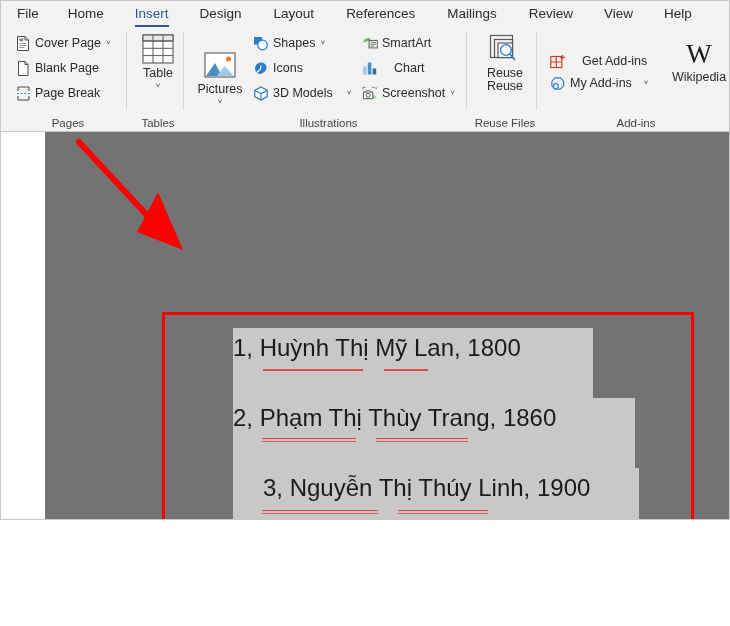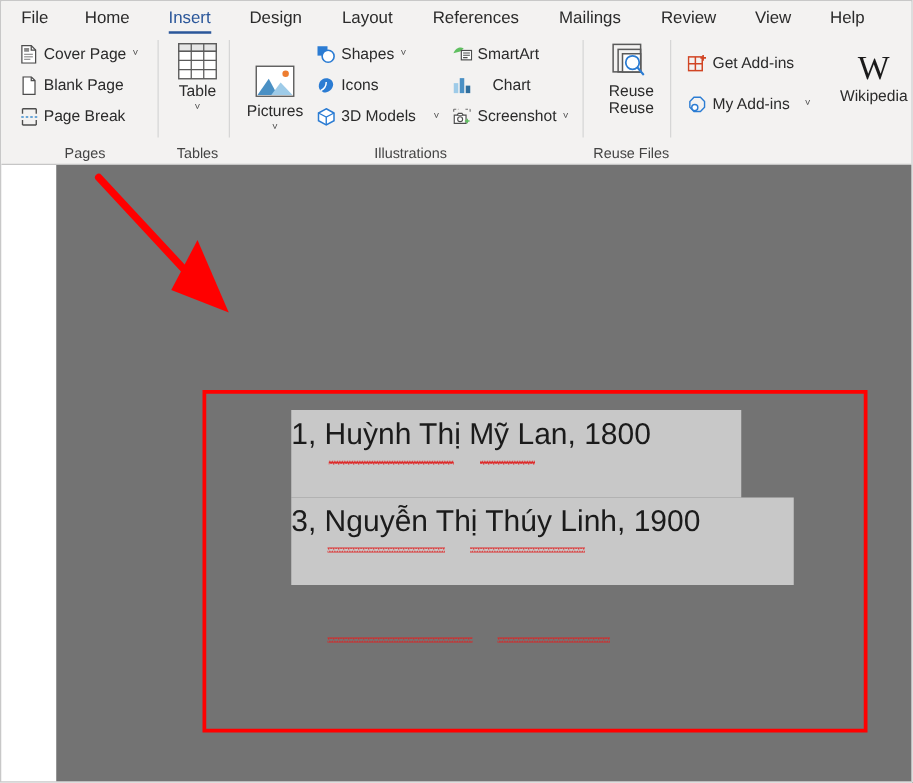--- a/index.html
+++ b/index.html
@@ -6,21 +6,21 @@
     margin: 0;
     padding: 0;
     background: #ffffff;
   }
   body {
     font-family: "Liberation Sans", sans-serif;
   }
   #app {
     position: relative;
     width: 730px;
-    height: 626px;
+    height: 520px;
     background: #ffffff;
     overflow: hidden;
     border: 1px solid #c8c8c8;
     box-sizing: border-box;
   }
 
   
   .tabbar {
     position: absolute;
     left: 0; top: 0;
@@ -382,21 +382,21 @@
         </span>
         <span class="blabel">Reuse</span>
         <span class="blabel" style="margin-top:0;">Reuse</span>
       </div>
       <div class="group-label">Reuse Files</div>
       <div class="group-divider" style="right:0;"></div>
     </div>
 
     <div class="group" style="left:541px; width:188px;">
 
-      <div class="cmd-row" style="left:8px; top:14px;">
+      <div class="cmd-row" style="left:8px; top:25px;gap:12px;">
         <span class="ico">
           <svg width="16" height="15" viewBox="0 0 16 15">
             <rect x="0.8" y="2.5" width="11" height="11" fill="none" stroke="#d14524" stroke-width="1.2"></rect>
             <path d="M6.3 2.5 V13.5 M0.8 8 H11.8" stroke="#d14524" stroke-width="1.2"></path>
             <path d="M12.5 1 V5.5 M10.3 3.3 H14.8" stroke="#d14524" stroke-width="1.3"></path>
           </svg>
         </span>
         <span>Get Add-ins</span>
       </div>
 
@@ -413,39 +413,43 @@
 
       <div class="big-btn" style="left:126px; top:12px; width:62px;">
         <span class="bico">
           <svg width="34" height="28" viewBox="0 0 34 28">
             <text x="17" y="23" font-family="'Liberation Serif', serif" font-size="27" fill="#1a1a1a" text-anchor="middle">W</text>
           </svg>
         </span>
         <span class="blabel">Wikipedia</span>
       </div>
 
+      <div class="group-label">Add-ins</div>
     </div>
 
   </div>
 
   <div class="canvas">
 
     <svg class="arrow-svg" viewBox="0 0 730 495">
       <line x1="34" y1="10" x2="112" y2="94" stroke="#ff0000" stroke-width="6" stroke-linecap="round"></line>
       <polygon points="92,100 138,118 113,60" fill="#ff0000"></polygon>
     </svg>
 
     <div class="redbox"></div>
 
     <div class="doc-lines">
 
       <div class="sel-line">
         <span class="txt">1, Huỳnh Thị Mỹ Lan, 1800</span>
       </div>
 
+      <div class="sel-line">
+        <span class="txt">2, Phạm Thị Thùy Trang, 1860</span>
+      </div>
 
       <div class="sel-line">
         <span class="txt">3, Nguyễn Thị Thúy Linh, 1900</span>
       </div>
 
     </div>
 
     <svg class="arrow-svg" viewBox="0 0 730 495">
       <defs>
         <pattern id="sq" width="4" height="4" patternUnits="userSpaceOnUse">

